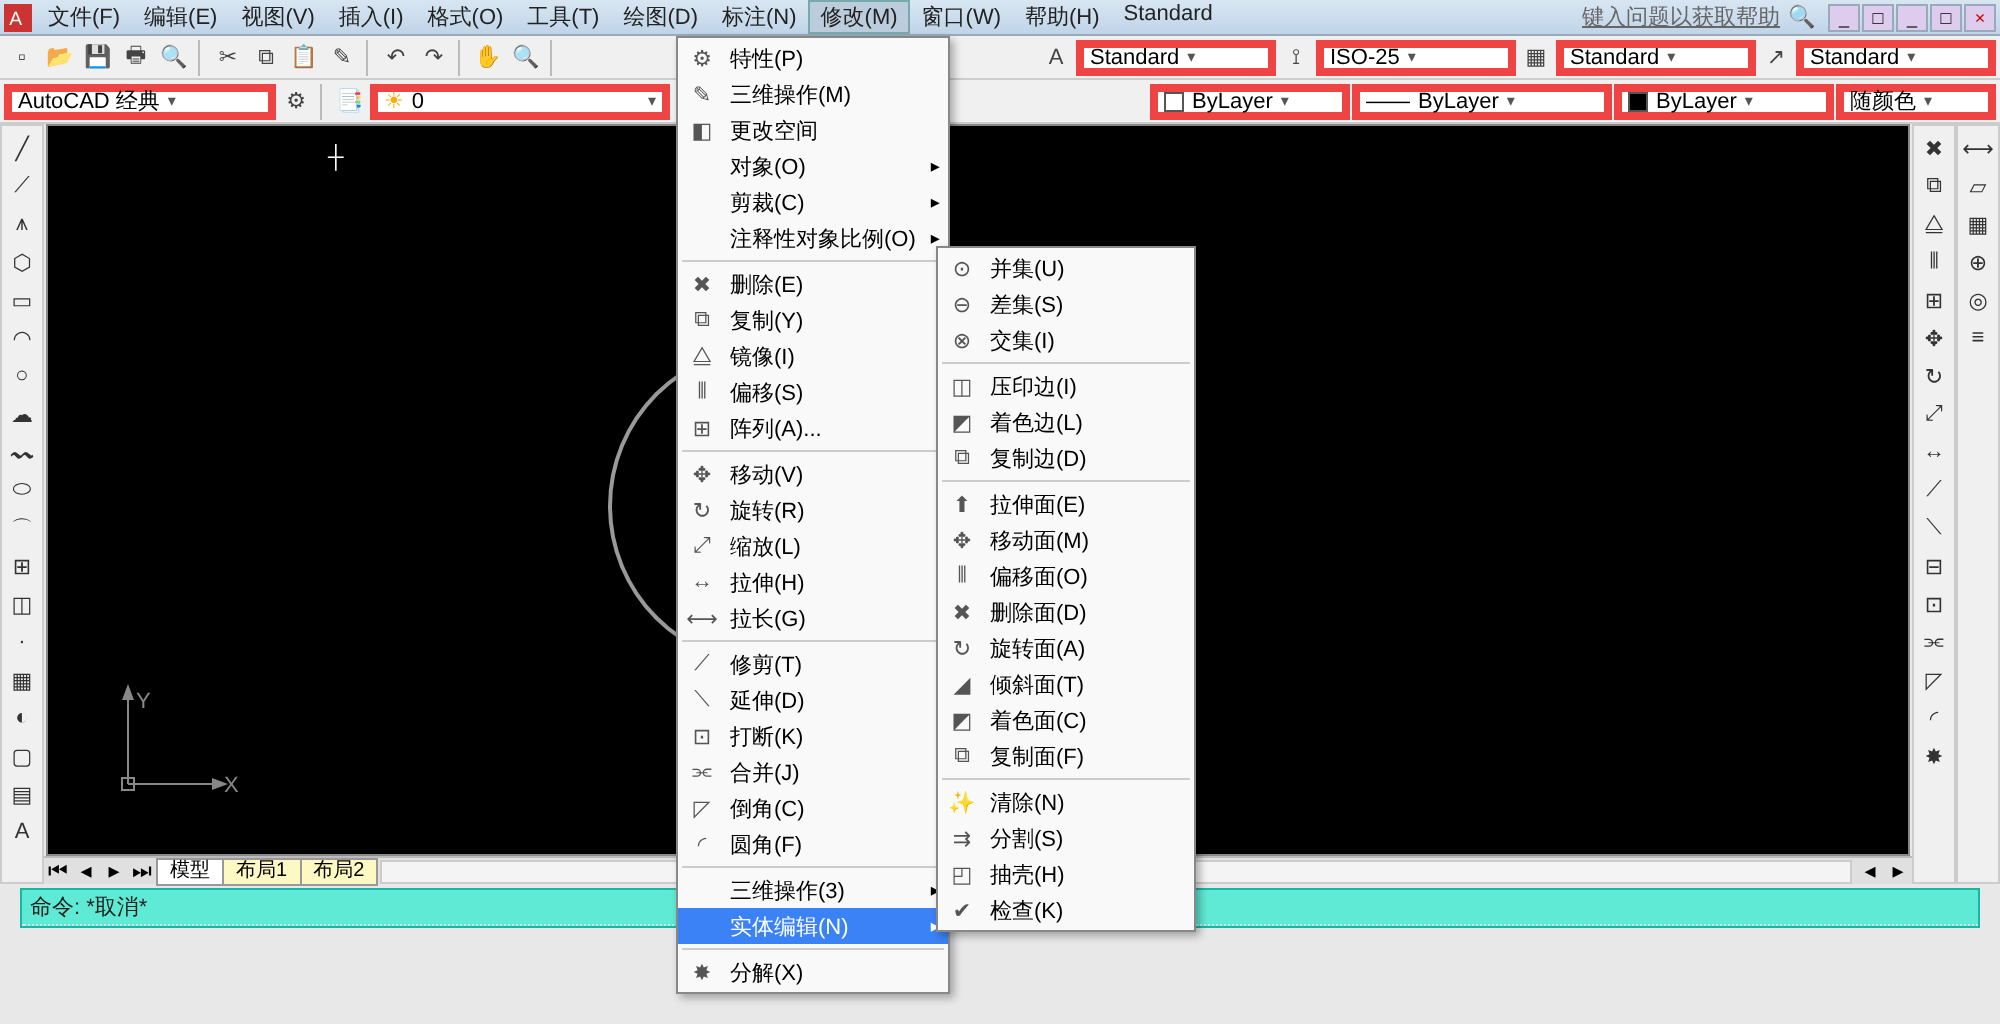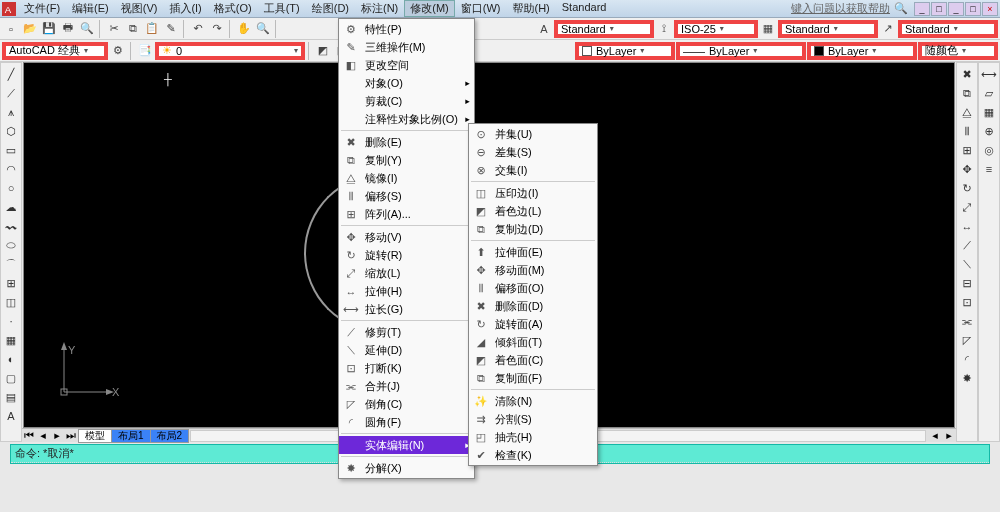--- a/index.html
+++ b/index.html
@@ -25,31 +25,31 @@
 .workspace { display:flex; height:380px; }
 .left-tools, .right-tools, .right-tools2 { width:22px; background:#f0f0f0; border:1px solid #ccc; display:flex; flex-direction:column; gap:1px; padding:2px 1px; }
 .vt { width:18px; height:18px; display:flex; align-items:center; justify-content:center; font-size:11px; color:#333; border:1px solid transparent; }
 .canvas-area { flex:1; display:flex; flex-direction:column; background:#e8e8e8; }
 .canvas { flex:1; background:#000; position:relative; border:1px solid #888; margin:0 1px; }
 .ucs { position:absolute; left:30px; bottom:25px; color:#888; }
 .cursor-mark { position:absolute; left:140px; top:10px; color:#fff; }
 .arc-shape { position:absolute; left:280px; top:110px; width:120px; height:160px; border:2px solid #fff; border-right:none; border-radius:80px 0 0 80px; opacity:.6; }
 .hscroll { height:14px; background:#e0e0e0; display:flex; align-items:center; border-top:1px solid #bbb; }
 .tab { padding:0 6px; height:14px; background:#fff; border:1px solid #999; margin-right:-1px; font-size:10px; line-height:12px; }
-.tab.off { background:#3b82f6; }
+.tab.off { background:#fef9c3; }
 .scroll-fill { flex:1; background:#f4f4f4; height:12px; margin:0 2px; border:1px solid #ccc; }
 .scroll-arrow { width:14px; text-align:center; }
 
 .cmd-area { border:1px solid #14b8a6; background:#5eead4; margin:2px 10px; }
 .cmd-line { padding:1px 4px; color:#222; border-bottom:1px dotted #ddd; }
 
 .menu { position:absolute; background:#f9f9f9; border:1px solid #888; box-shadow:2px 2px 4px rgba(0,0,0,.3); min-width:130px; padding:1px 0; }
 .menu .mi { display:flex; align-items:center; gap:6px; padding:2px 16px 2px 4px; height:18px; position:relative; }
 .menu .mi .ic { width:16px; height:16px; display:flex; align-items:center; justify-content:center; font-size:11px; color:#555; }
-.menu .mi.hl { background:#6d28d9; color:#fff; }
+.menu .mi.hl { background:#3b82f6; color:#fff; }
 .menu .mi .sub { position:absolute; right:4px; font-size:9px; }
 .menu hr { border:none; border-top:1px solid #ccc; margin:2px 2px; }
 #menu1 { left:338px; top:18px; }
 #menu2 { left:468px; top:123px; width:100px; }
 </style>
 </head>
 <body>
 
 <div class="titlebar">
   <svg class="app-icon" viewBox="0 0 16 16">
@@ -99,38 +99,38 @@
   <div class="tb-btn">✋</div>
   <div class="tb-btn">🔍</div>
   <div class="sep"></div>
   <div style="flex:1"></div>
   <div class="tb-btn">A</div>
   <div class="tb-drop" style="width:100px">
       <span>Standard</span>
       <span class="arrow">▾</span>
     </div>
   <div class="tb-btn">⟟</div>
-  <div class="tb-drop" style="width:84px">
+  <div class="tb-drop" style="width:100px">
       <span>ISO-25</span>
       <span class="arrow">▾</span>
     </div>
   <div class="tb-btn">▦</div>
   <div class="tb-drop" style="width:100px">
       <span>Standard</span>
       <span class="arrow">▾</span>
     </div>
   <div class="tb-btn">↗</div>
   <div class="tb-drop" style="width:100px">
       <span>Standard</span>
       <span class="arrow">▾</span>
     </div>
 </div>
 
 <div class="toolbar-row">
-  <div class="tb-drop" style="width:106px">
+  <div class="tb-drop" style="width:136px">
       <span>AutoCAD 经典</span>
       <span class="arrow">▾</span>
     </div>
   <div class="tb-btn">⚙</div>
   <div class="sep"></div>
   <div class="tb-btn">📑</div>
   <div class="tb-drop" style="width:150px">
       <span style="color:#fa0">☀</span>
       <span>0</span>
       <span class="arrow" style="margin-left:auto">▾</span>
@@ -333,20 +333,25 @@
     </div>
   <div class="mi">
       <span class="ic">◸</span>
       <span>倒角(C)</span>
     </div>
   <div class="mi">
       <span class="ic">◜</span>
       <span>圆角(F)</span>
     </div>
   <hr>
+  <div class="mi">
+      <span class="ic"></span>
+      <span>三维操作(3)</span>
+      <span class="sub">▸</span>
+    </div>
   <div class="mi hl">
       <span class="ic"></span>
       <span>实体编辑(N)</span>
       <span class="sub">▸</span>
     </div>
   <hr>
   <div class="mi">
       <span class="ic">✸</span>
       <span>分解(X)</span>
     </div>

